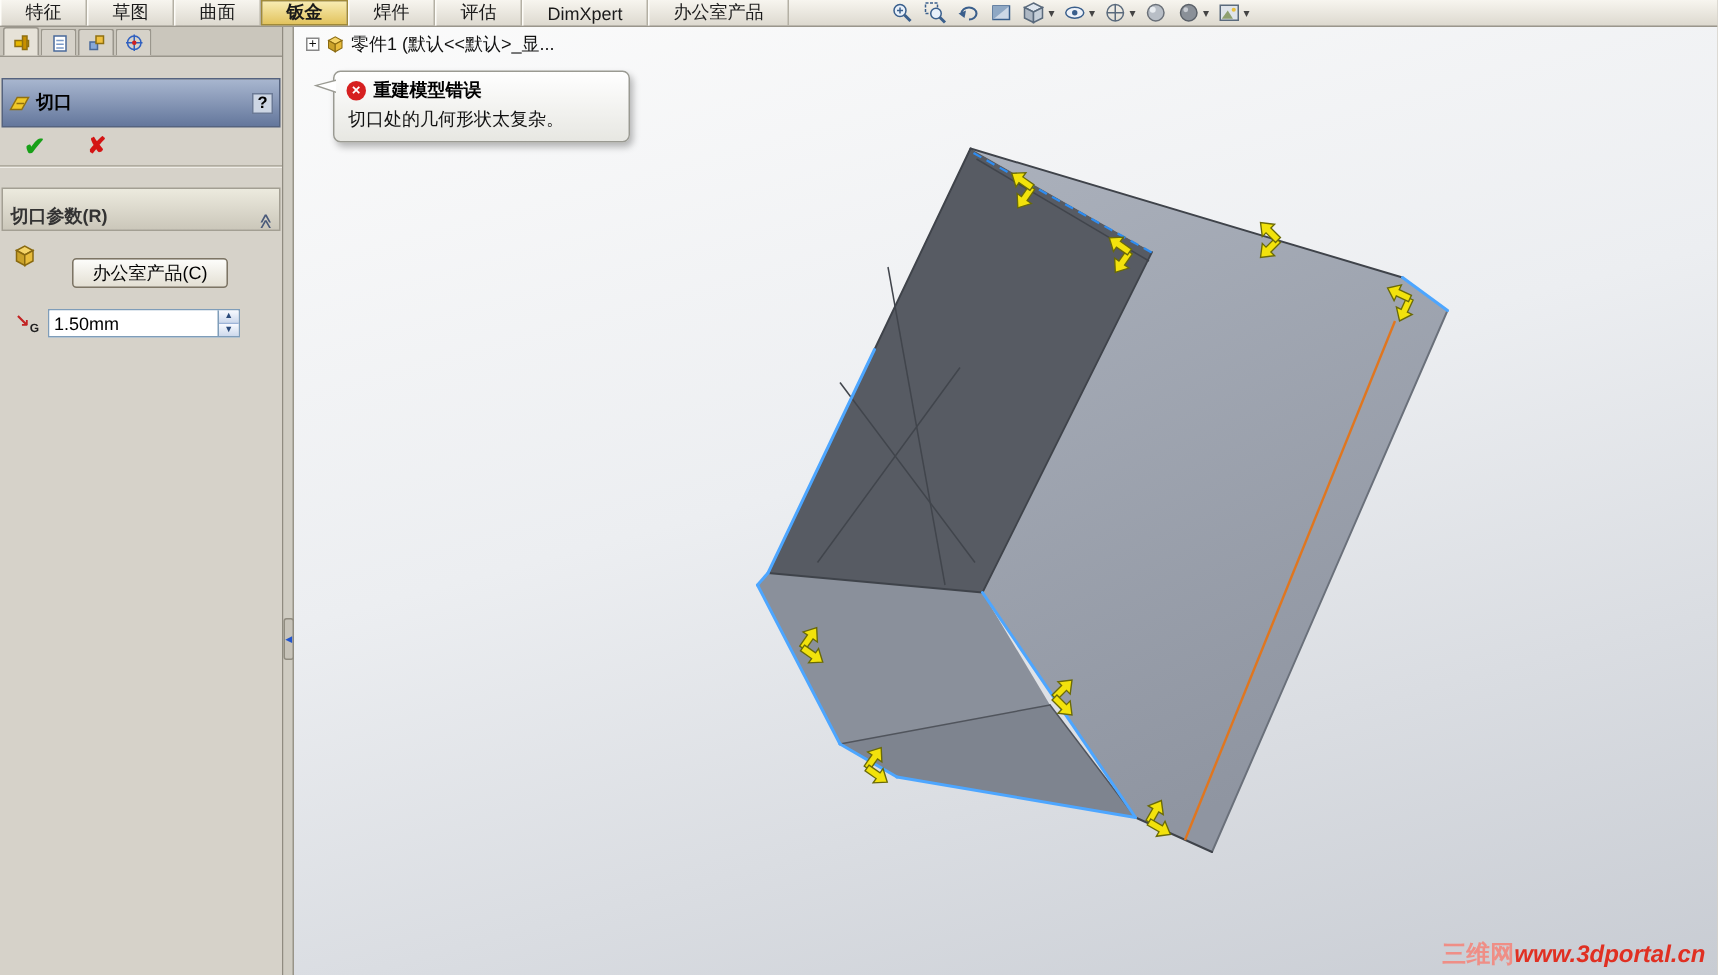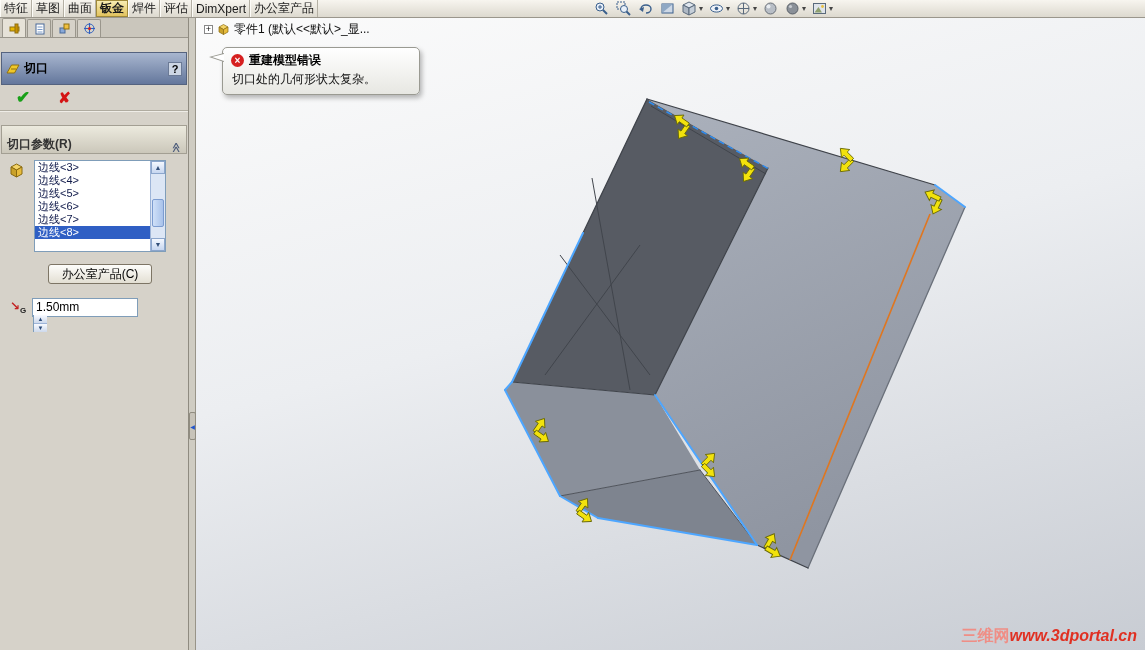--- a/index.html
+++ b/index.html
@@ -2,21 +2,21 @@
 <html><head>
 <meta charset="utf-8">
 <style>
   html,body{margin:0;padding:0;width:1145px;height:650px;overflow:hidden;
     font-family:"Liberation Sans","DejaVu Sans",sans-serif;font-size:12px;background:#d6d2c9;}
   *{box-sizing:border-box;}
 
   
   .topbar{height:18px;display:flex;align-items:stretch;position:relative;
     background:linear-gradient(#f7f5ef,#ddd9cf);border-bottom:1px solid #9a968c;}
-  .tab{padding:1px 3px;display:flex;align-items:center;color:#1a1a1a;
+  .tab{padding:1px 16px;display:flex;align-items:center;color:#1a1a1a;
     border-right:1px solid #b4b0a4;border-left:1px solid #fdfcf8;cursor:default;white-space:nowrap;}
   .tab.active{background:linear-gradient(#f8ecb2,#e2c35e);border:1px solid #a08a3a;font-weight:bold;}
   .view-toolbar{position:absolute;left:593px;top:0;height:17px;display:flex;align-items:center;gap:5px;}
   .vt-item{display:flex;align-items:center;gap:1px;}
   .vt-icon{width:17px;height:15px;display:flex;align-items:center;justify-content:center;}
   .caret{font-size:8px;color:#444;line-height:8px;}
 
   
   .content{display:flex;height:632px;}
   .left-panel{width:189px;flex:none;background:#d6d2c9;position:relative;border-right:1px solid #8f8b80;}
@@ -57,21 +57,21 @@
     font-size:7px;text-align:center;line-height:11px;color:#33507a;cursor:pointer;}
   .sb-btn.down{position:absolute;bottom:0;left:0;right:0;}
   .sb-thumb{position:absolute;left:1px;right:1px;top:38px;height:28px;cursor:pointer;
     background:linear-gradient(90deg,#cfe0f8,#a8c2ea);border:1px solid #7c9cd0;border-radius:2px;}
   .btn-row{margin-left:28px;width:132px;text-align:center;margin-top:12px;}
   .change-dir-btn{width:104px;height:20px;font-size:12px;cursor:pointer;border-radius:3px;
     background:linear-gradient(#fdfdfb,#e3dfd3);border:1px solid #7d7565;}
   .gap-row{margin-top:14px;display:flex;align-items:center;gap:4px;padding-left:2px;}
   .gap-icon{width:20px;text-align:center;color:#c22222;font-weight:bold;font-size:12px;line-height:1;}
   .gap-icon sub{color:#222;font-size:8px;}
-  .gap-input-wrap{display:flex;width:106px;height:19px;border:1px solid #7f9db9;background:#fff;flex-direction:column;}
+  .gap-input-wrap{display:flex;width:128px;height:19px;border:1px solid #7f9db9;background:#fff;}
   .gap-input{flex:1;min-width:0;border:none;outline:none;font-size:12px;padding:1px 3px;
     font-family:"Liberation Sans","DejaVu Sans",sans-serif;}
   .spinner{width:14px;display:flex;flex-direction:column;border-left:1px solid #7f9db9;}
   .spin-btn{flex:1;font-size:6px;line-height:8px;text-align:center;color:#2a4a7a;cursor:pointer;
     background:linear-gradient(#f8faff,#cdd9ec);}
   .spin-btn.up{border-bottom:1px solid #9db4d8;}
 
   
   .model-svg{position:absolute;inset:0;width:100%;height:100%;}
   .tree-breadcrumb{position:absolute;left:8px;top:3px;display:flex;align-items:center;gap:4px;color:#111;}
@@ -245,35 +245,20 @@
 
     <div class="group-body">
       <span class="edge-select-icon">
         <svg width="17" height="17">
             <polygon points="3,5 8.5,2 14,5 8.5,8" fill="#f4d468" stroke="#8a6a10"></polygon>
             <polygon points="3,5 8.5,8 8.5,15 3,12" fill="#caa22a" stroke="#8a6a10"></polygon>
             <polygon points="14,5 8.5,8 8.5,15 14,12" fill="#e8bc3c" stroke="#8a6a10"></polygon>
           </svg>
       </span>
 
-      <div class="edge-list">
-        <div class="edge-items">
-          <div class="edge-item">边线&lt;3&gt;</div>
-          <div class="edge-item">边线&lt;4&gt;</div>
-          <div class="edge-item">边线&lt;5&gt;</div>
-          <div class="edge-item">边线&lt;6&gt;</div>
-          <div class="edge-item">边线&lt;7&gt;</div>
-          <div class="edge-item selected">边线&lt;8&gt;</div>
-        </div>
-        <div class="list-scrollbar">
-          <div class="sb-btn">▲</div>
-          <div class="sb-thumb"></div>
-          <div class="sb-btn down">▼</div>
-        </div>
-      </div>
 
       <div class="btn-row">
         <button class="change-dir-btn">办公室产品(C)</button>
       </div>
 
       <div class="gap-row">
         <span class="gap-icon">↘<sub>G</sub></span>
         <span class="gap-input-wrap">
           <input class="gap-input" type="text" value="1.50mm" style="">
           <span class="spinner">

